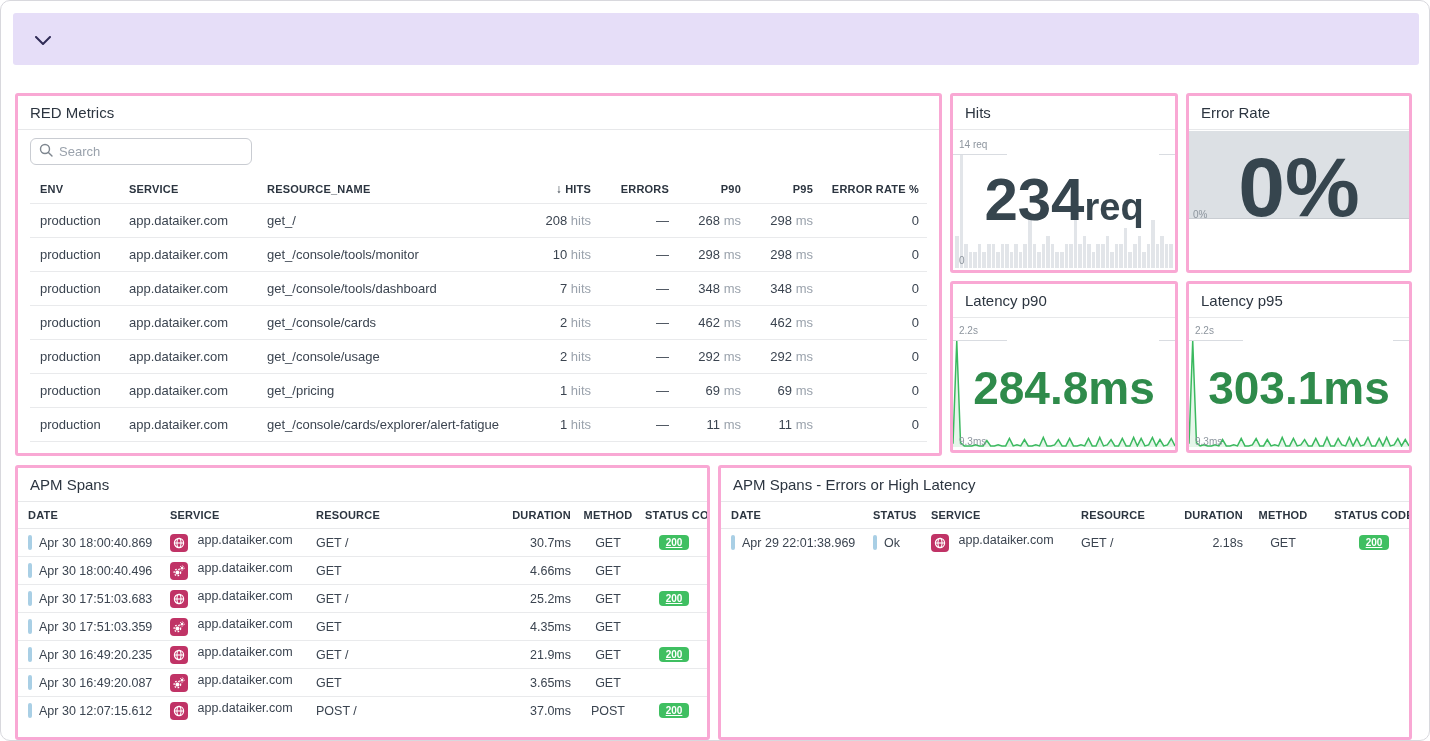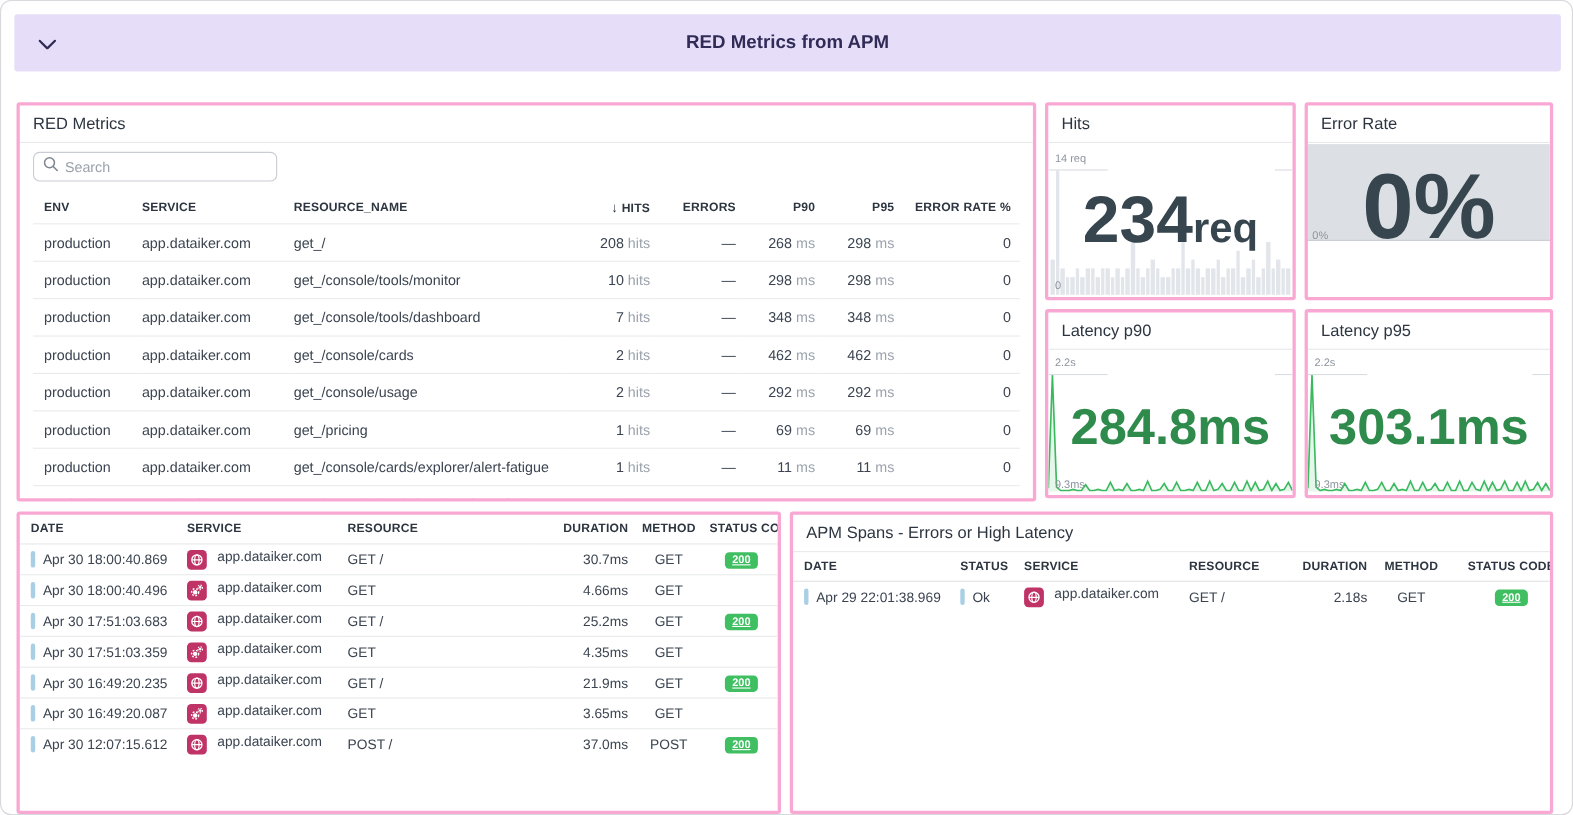--- a/index.html
+++ b/index.html
@@ -95,21 +95,20 @@
 <body>
 
 <div class="page">
 
   <div class="banner">
     <span class="chev">
       <svg width="16" height="9" viewBox="0 0 16 9">
           <polyline points="1,1 8,8 15,1" fill="none" stroke="#302b57" stroke-width="2" stroke-linecap="round" stroke-linejoin="round"></polyline>
         </svg>
     </span>
-    <h1>RED Metrics from APM</h1>
   </div>
 
   <section class="panel red-panel">
     <div class="panel-title">RED Metrics</div>
     <div class="red-body">
       <div class="search-box">
         <span>
           <svg width="14" height="14" viewBox="0 0 14 14">
               <circle cx="6" cy="6" r="4.5" fill="none" stroke="#7e868f" stroke-width="1.4"></circle>
               <line x1="9.4" y1="9.4" x2="13" y2="13" stroke="#7e868f" stroke-width="1.4" stroke-linecap="round"></line>
@@ -324,20 +323,21 @@
             <polyline points="0.00,97 1.69,0 3.39,96 5.08,99 6.78,98 8.47,99 10.17,99 11.86,98 13.56,99 15.25,93 16.95,99 18.64,99 20.34,98 22.03,99 23.73,92 25.42,99 27.12,99 28.81,98 30.51,92 32.20,99 33.90,99 35.59,93 37.29,99 38.98,98 40.68,99 42.37,91 44.07,99 45.76,99 47.46,92 49.15,99 50.85,98 52.54,93 54.24,99 55.93,99 57.63,92 59.32,99 61.02,99 62.71,91 64.41,99 66.10,99 67.80,92 69.49,98 71.19,99 72.88,91 74.58,99 76.27,92 77.97,99 79.66,98 81.36,91 83.05,99 84.75,99 86.44,92 88.14,99 89.83,91 91.53,99 93.22,98 94.92,92 96.61,99 98.31,93 100.00,99" fill="none" stroke="#3bb95f" stroke-width="1.5" vector-effect="non-scaling-stroke"></polyline>
           </svg>
         </div>
       <div class="big-val" style="top:42px;align-items:flex-end;">
         <span class="big-green" style="font-size:46px;">303.1ms</span>
       </div>
     </div>
   </section>
 
   <section class="panel apm-panel">
+    <div class="panel-title">APM Spans</div>
     <table class="apm-table">
       <thead>
         <tr>
           <th class="c-date">DATE</th>
           <th class="c-svc2">SERVICE</th>
           <th class="c-resrc">RESOURCE</th>
           <th class="c-dur" style="text-align:right;">DURATION</th>
           <th class="c-meth" style="text-align:center;">METHOD</th>
           <th class="c-code">STATUS CODE</th>
         </tr>

